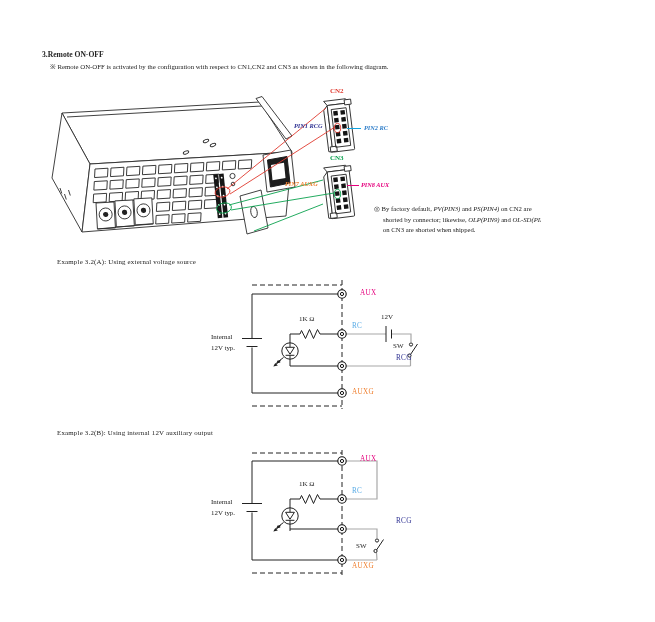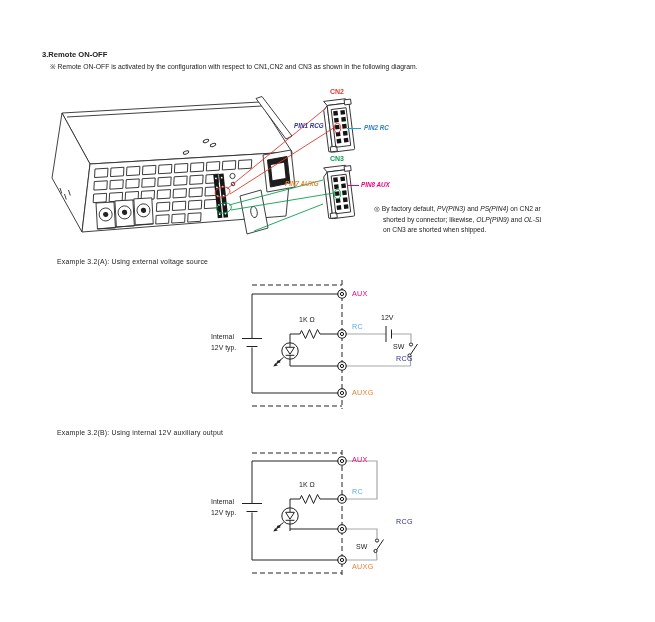--- a/index.html
+++ b/index.html
@@ -1,35 +1,35 @@
 <!DOCTYPE html>
 <html><head>
 <meta charset="utf-8">
 <style>
   html,body{margin:0;padding:0;background:#fff;}
   #page{position:relative;width:541px;height:622px;background:#ffffff;overflow:hidden;
-        font-family:Liberation Sans, sans-serif;color:#222;}
+        font-family:Liberation Serif, serif;color:#222;}
   svg{position:absolute;left:0;top:0;}
   .t{position:absolute;white-space:nowrap;font-size:7px;line-height:9px;color:#222;}
   .title{font-size:7.6px;font-weight:bold;}
   .note{font-size:6.8px;}
   .cap{font-size:6.9px;letter-spacing:.2px;}
   .cn{font-size:7px;font-weight:bold;}
   .cn2{color:#e03a2f;}
   .cn3{color:#0aa14e;}
   .pin{font-size:6.3px;font-weight:bold;font-style:italic;}
   .pin1{color:#2e3192;}
   .pin2{color:#2f7ec9;}
   .pin7{color:#ef7f2e;}
   .pin8{color:#e5007d;}
   .fnote{position:absolute;left:374px;top:204px;width:272px;font-size:6.7px;line-height:10.6px;color:#222;}
   .fnote .ind{margin-left:9px;}
   .fnote i{font-style:italic;}
   .term{font-size:7.2px;letter-spacing:.3px;}
-  .aux{color:#e5007d;}
+  .aux{color:#e5007d;margin-left:8px;}
   .rc{color:#58abe6;}
   .rcg{color:#2e3192;margin-left:44px;}
   .auxg{color:#ef7f2e;}
   .blk{color:#222;}
   .small2{font-size:6.9px;line-height:11px;}
   
   .ln{stroke:#222;stroke-width:1;fill:none;}
   .ln2{stroke:#2b2b2b;stroke-width:.9;fill:none;}
   .fw{fill:#fff;stroke:#2b2b2b;stroke-width:.9;}
   .dash{stroke:#222;stroke-width:1;fill:none;stroke-dasharray:5,3;}

